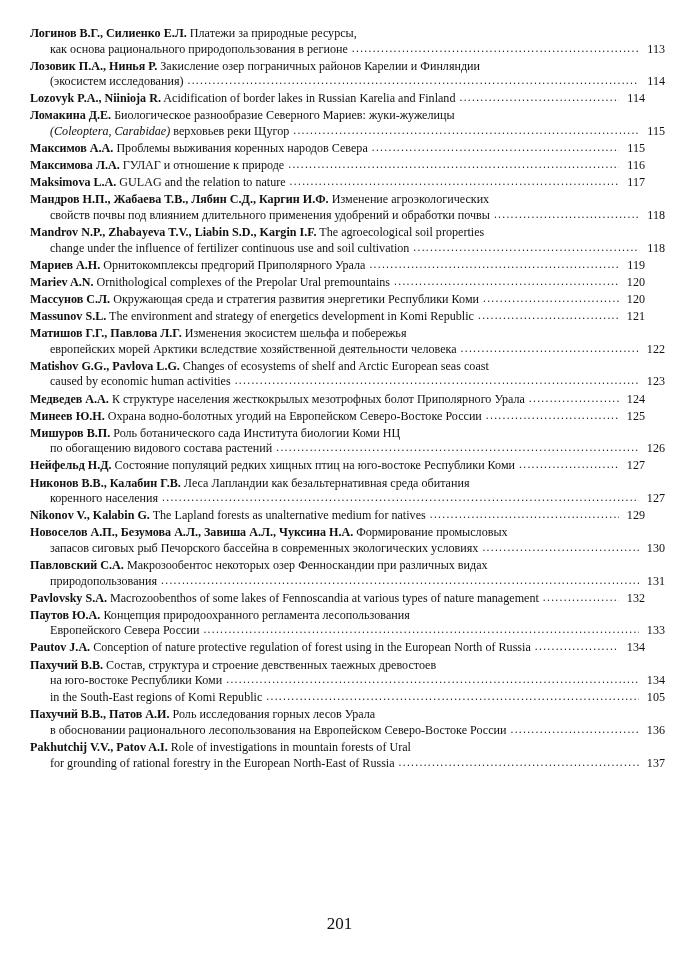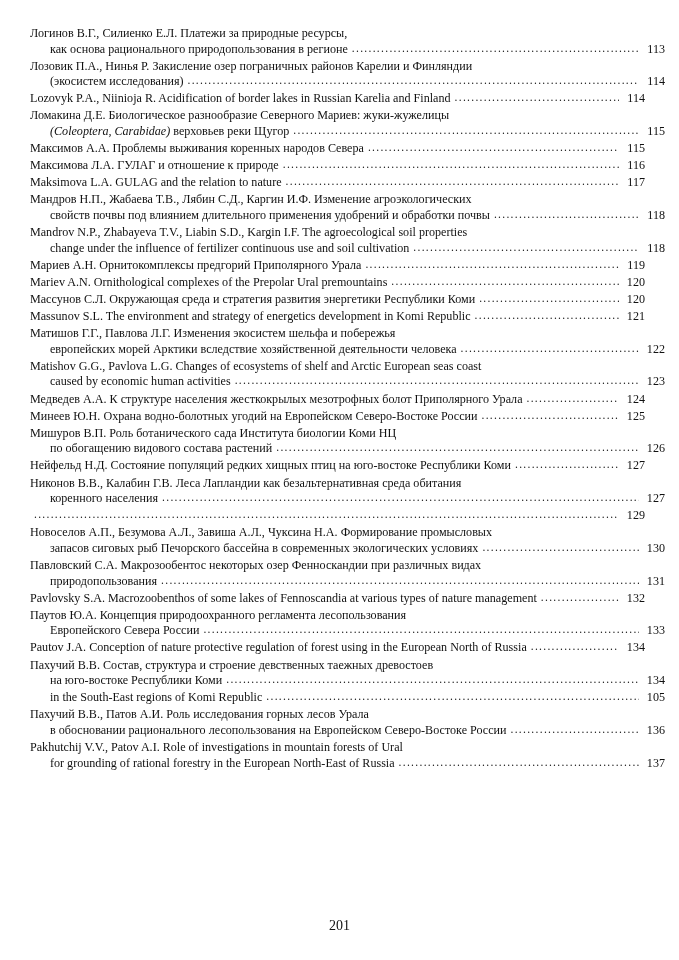--- a/index.html
+++ b/index.html
@@ -55,32 +55,32 @@
     top: -1px;
   }
   .pageno {
     flex: 0 0 auto;
     text-align: right;
     min-width: 24px;
     font-size: 12.1px;
     font-family: Liberation Serif, serif;
   }
   b, .b {
-    font-weight: normal;
+    font-weight: bold;
   }
   i, .i {
     font-style: italic;
   }
   .folio {
     position: absolute;
     left: 0;
     right: 0;
     bottom: 26px;
     text-align: center;
-    font-size: 14px;
+    font-size: 17px;
     font-family: "Liberation Serif", serif;
   }
 </style>
 </head>
 <body>
 
 <div class="page">
   <div class="toc" id="toc">
       <div class="entry">
         <div class="line">
@@ -244,20 +244,21 @@
           <span class="txt"><b>Никонов В.В., Калабин Г.В.</b><span> Леса Лапландии как безальтернативная среда обитания</span></span>
         </div>
         <div class="line cont">
           <span class="txt"><span>коренного населения</span></span>
           <span class="leaders">........................................................................................................................................................................................................</span>
           <span class="pageno">127</span>
         </div>
       </div>
       <div class="entry">
         <div class="line">
+          <span class="txt"><b>Nikonov V., Kalabin G.</b><span> The Lapland forests as unalternative medium for natives</span></span>
           <span class="leaders">........................................................................................................................................................................................................</span>
           <span class="pageno">129</span>
         </div>
       </div>
       <div class="entry">
         <div class="line">
           <span class="txt"><b>Новоселов А.П., Безумова А.Л., Завиша А.Л., Чуксина Н.А.</b><span> Формирование промысловых</span></span>
         </div>
         <div class="line cont">
           <span class="txt"><span>запасов сиговых рыб Печорского бассейна в современных экологических условиях</span></span>

